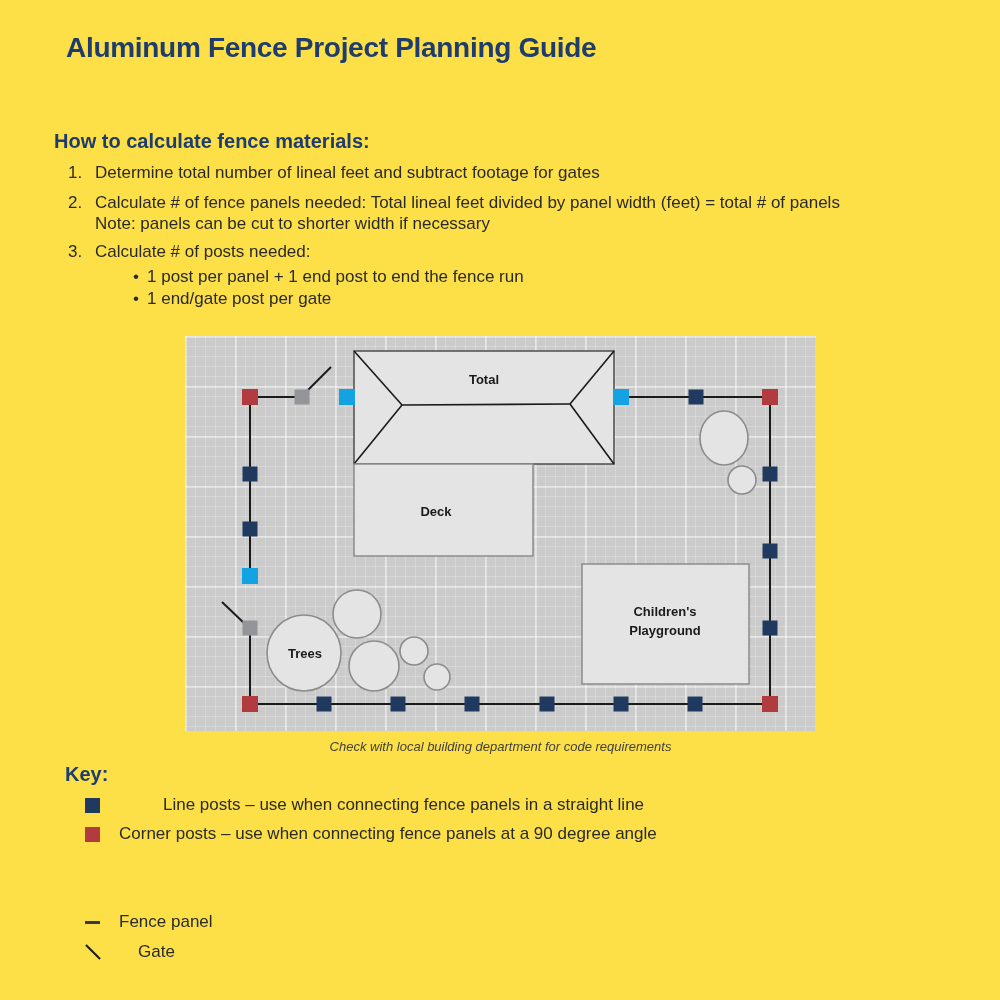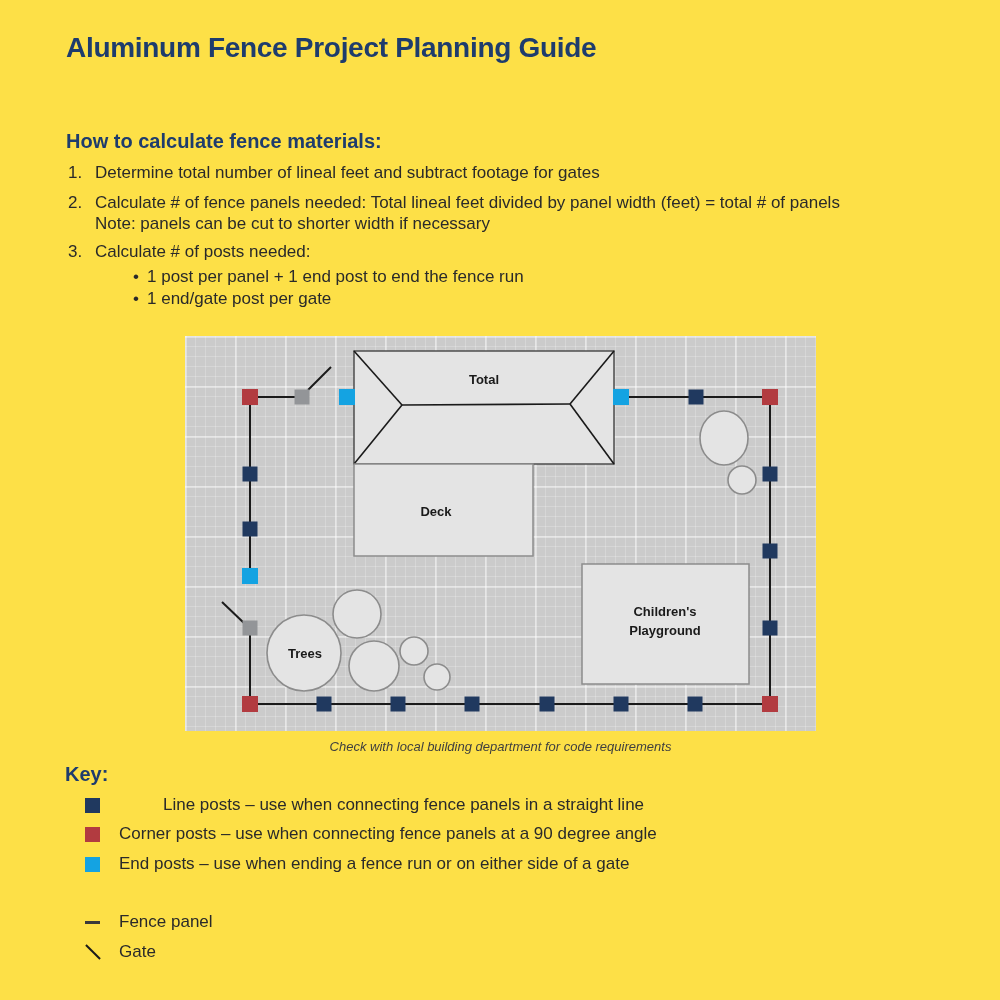--- a/index.html
+++ b/index.html
@@ -4,21 +4,21 @@
 <style>
   html,body{margin:0;padding:0;background:#fff;}
   .page{
     position:relative;width:1000px;height:1000px;background:#fde047;
     font-family:"Liberation Sans",sans-serif;color:var(--text,#2a2a2a);overflow:hidden;
   }
   .abs{position:absolute;}
   
   .title1{left:66px;top:33px;font-size:28px;line-height:30px;font-weight:bold;color:var(--title-navy,#1e3c6d);letter-spacing:-0.3px;}
   .title2{left:66px;top:65px;font-size:28px;line-height:30px;font-weight:bold;color:var(--title-red,#b13a42);letter-spacing:-0.3px;}
-  .heading{left:66px;top:130px;font-size:20px;line-height:22px;font-weight:bold;color:var(--title-navy,#1e3c6d);}
+  .heading{left:54px;top:130px;font-size:20px;line-height:22px;font-weight:bold;color:var(--title-navy,#1e3c6d);}
   
   .oli{font-size:17px;line-height:21px;color:var(--text,#2a2a2a);}
   .oli .num{position:absolute;left:68px;width:24px;}
   .oli .txt{position:absolute;left:95px;width:845px;}
   .bul{font-size:17px;line-height:21px;}
   .bul .dot{position:absolute;left:133px;width:10px;}
   .bul .txt{position:absolute;left:147px;width:700px;}
   
   #diagram{
     left:185px;top:336px;width:631px;height:395px;
@@ -37,21 +37,21 @@
   .lbl-trees{left:120px;top:317px;}
   .lbl-playground{left:480px;top:285px;}
   .caption{left:185px;top:739px;width:631px;text-align:center;font-size:13px;line-height:15px;font-style:italic;color:#3f3f3f;}
   
   .key-heading{left:65px;top:763px;font-size:20px;line-height:22px;font-weight:bold;color:var(--title-navy,#1e3c6d);}
   .key-row{position:absolute;left:85px;height:20px;display:flex;align-items:center;font-size:17px;color:var(--text,#2a2a2a);}
   .key-sym{width:15px;height:15px;flex:none;margin-right:19px;}
   .sym-line{height:3px;background:#3a3a3a;}
   .sym-gate{background:none;position:relative;}
   .sym-gate::after{content:"";position:absolute;left:-2px;top:6.5px;width:20px;height:2px;background:#1a1a1a;transform:rotate(45deg);}
-  .kr0{top:795px;gap:44px;} .kr1{top:824px;} .kr2{top:854px;} .kr3{top:883px;} .kr4{top:912px;} .kr5{top:942px;}
+  .kr0{top:795px;gap:44px;} .kr1{top:824px;} .kr2{top:854px;} .kr3{top:883px;} .kr4{top:912px;} .kr5{top:942px;gap:19px;}
 </style>
 </head>
 <body>
 
 <div class="page">
 
   <div class="abs title1">Aluminum Fence Project Planning Guide</div>
 
   <div class="abs heading">How to calculate fence materials:</div>
 
@@ -138,24 +138,20 @@
   <div class="abs key-heading">Key:</div>
 
   <div class="key-row kr0">
     <span class="key-sym" id="sym-0" style="background: rgb(32, 57, 95);"></span>
     <span>Line posts – use when connecting fence panels in a straight line</span>
   </div>
   <div class="key-row kr1">
     <span class="key-sym" id="sym-1" style="background: rgb(178, 59, 64);"></span>
     <span>Corner posts – use when connecting fence panels at a 90 degree angle</span>
   </div>
-  <div class="key-row kr2">
-    <span class="key-sym" id="sym-2" style="background: rgb(20, 163, 226);"></span>
-    <span>End posts – use when ending a fence run or on either side of a gate</span>
-  </div>
   <div class="key-row kr4">
     <span class="key-sym sym-line" id="sym-4"></span>
     <span>Fence panel</span>
   </div>
   <div class="key-row kr5">
     <span class="key-sym sym-gate" id="sym-5"></span>
     <span>Gate</span>
   </div>
 
 </div>

